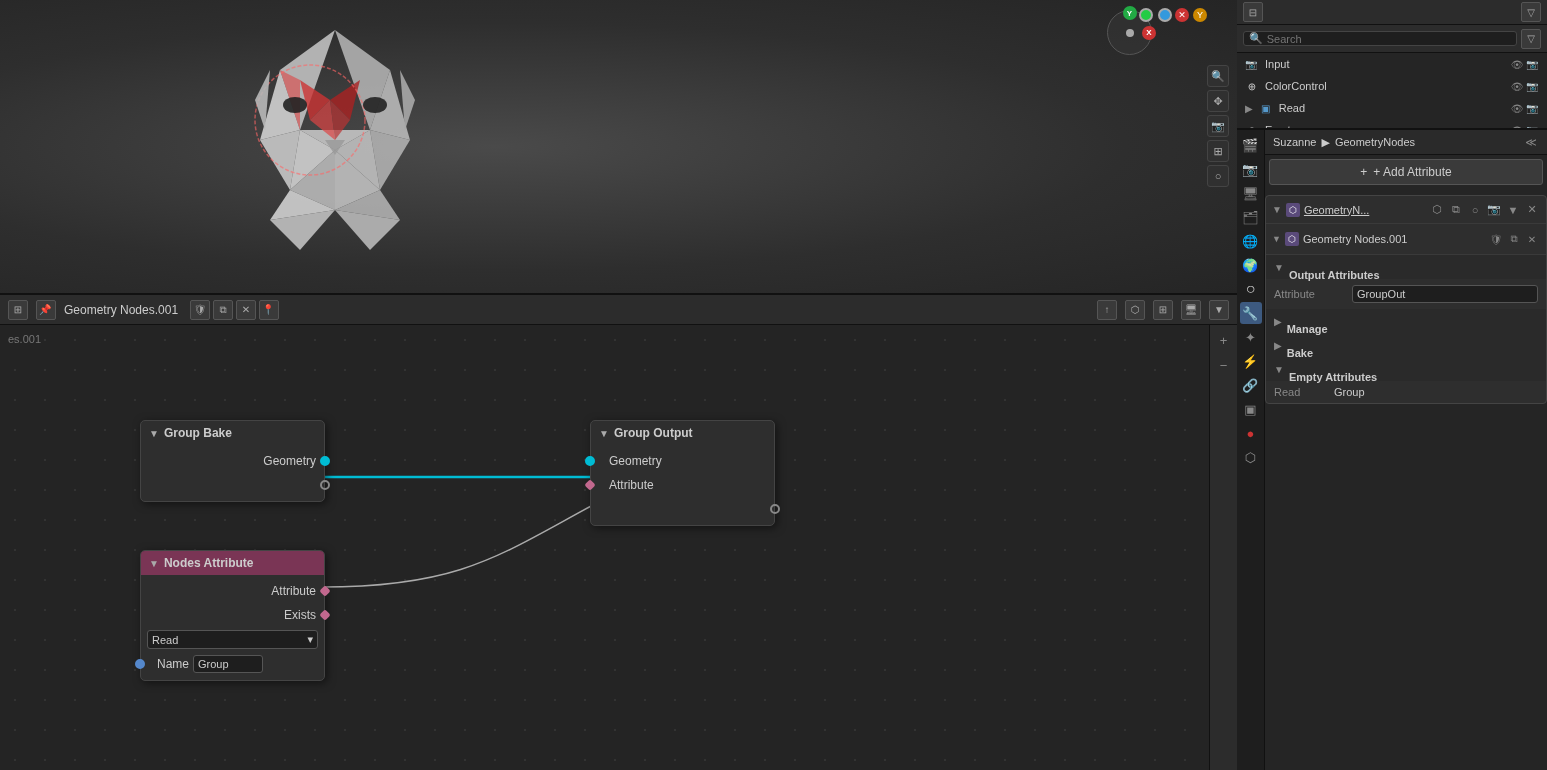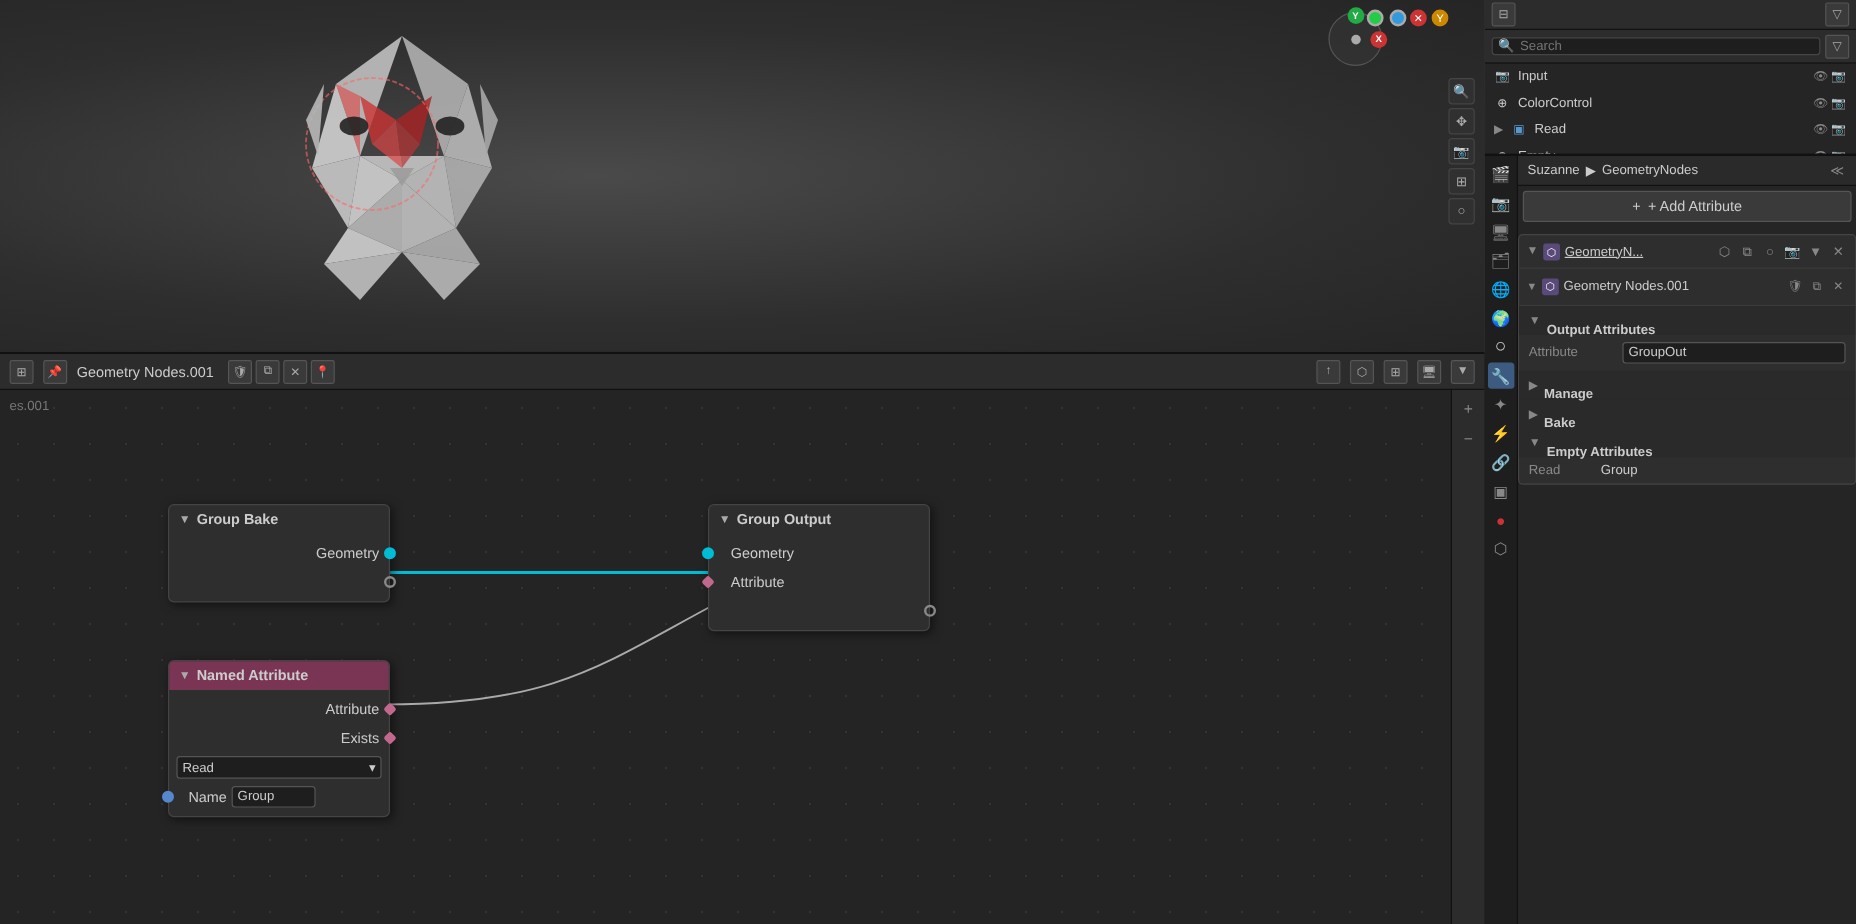--- a/index.html
+++ b/index.html
@@ -699,21 +699,21 @@
             </div>
             <div class="node-row">
               <div class="socket grey-empty output" style="right:-6px; background:transparent;"></div>
             </div>
           </div>
         </div>
 
         <div class="node" style="left:140px; top:225px; width:185px;">
           <div class="node-header" style="background:#7a3555;">
             <span class="node-header-arrow">▼</span>
-            <span>Named Attribute</span>
+            <span>Nodes Attribute</span>
           </div>
           <div class="node-body">
             <div class="node-row">
               <span style="flex:1; text-align:right;">Attribute</span>
               <div class="socket pink-diamond output diamond" style="right:-5px;"></div>
             </div>
             <div class="node-row">
               <span style="flex:1; text-align:right;">Exists</span>
               <div class="socket pink-diamond output diamond" style="right:-5px;"></div>
             </div>

